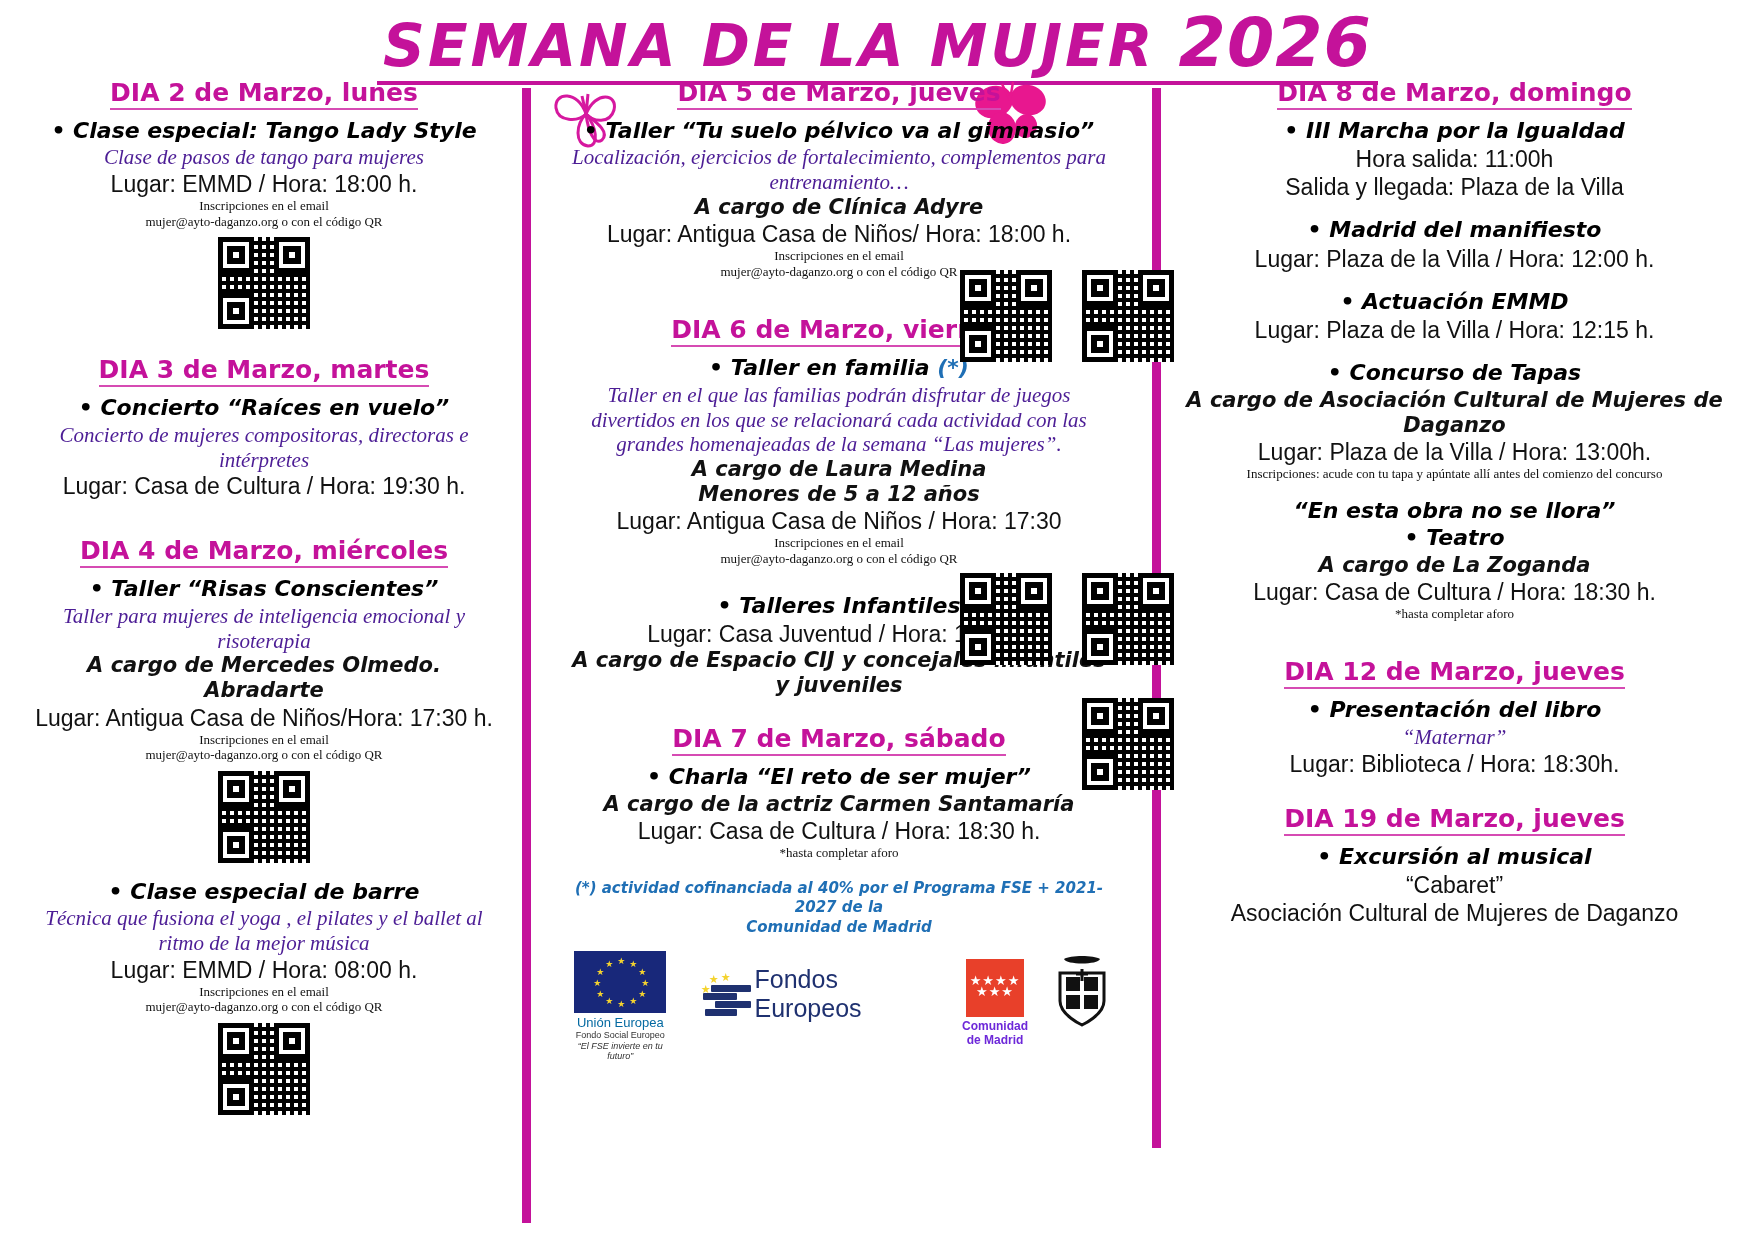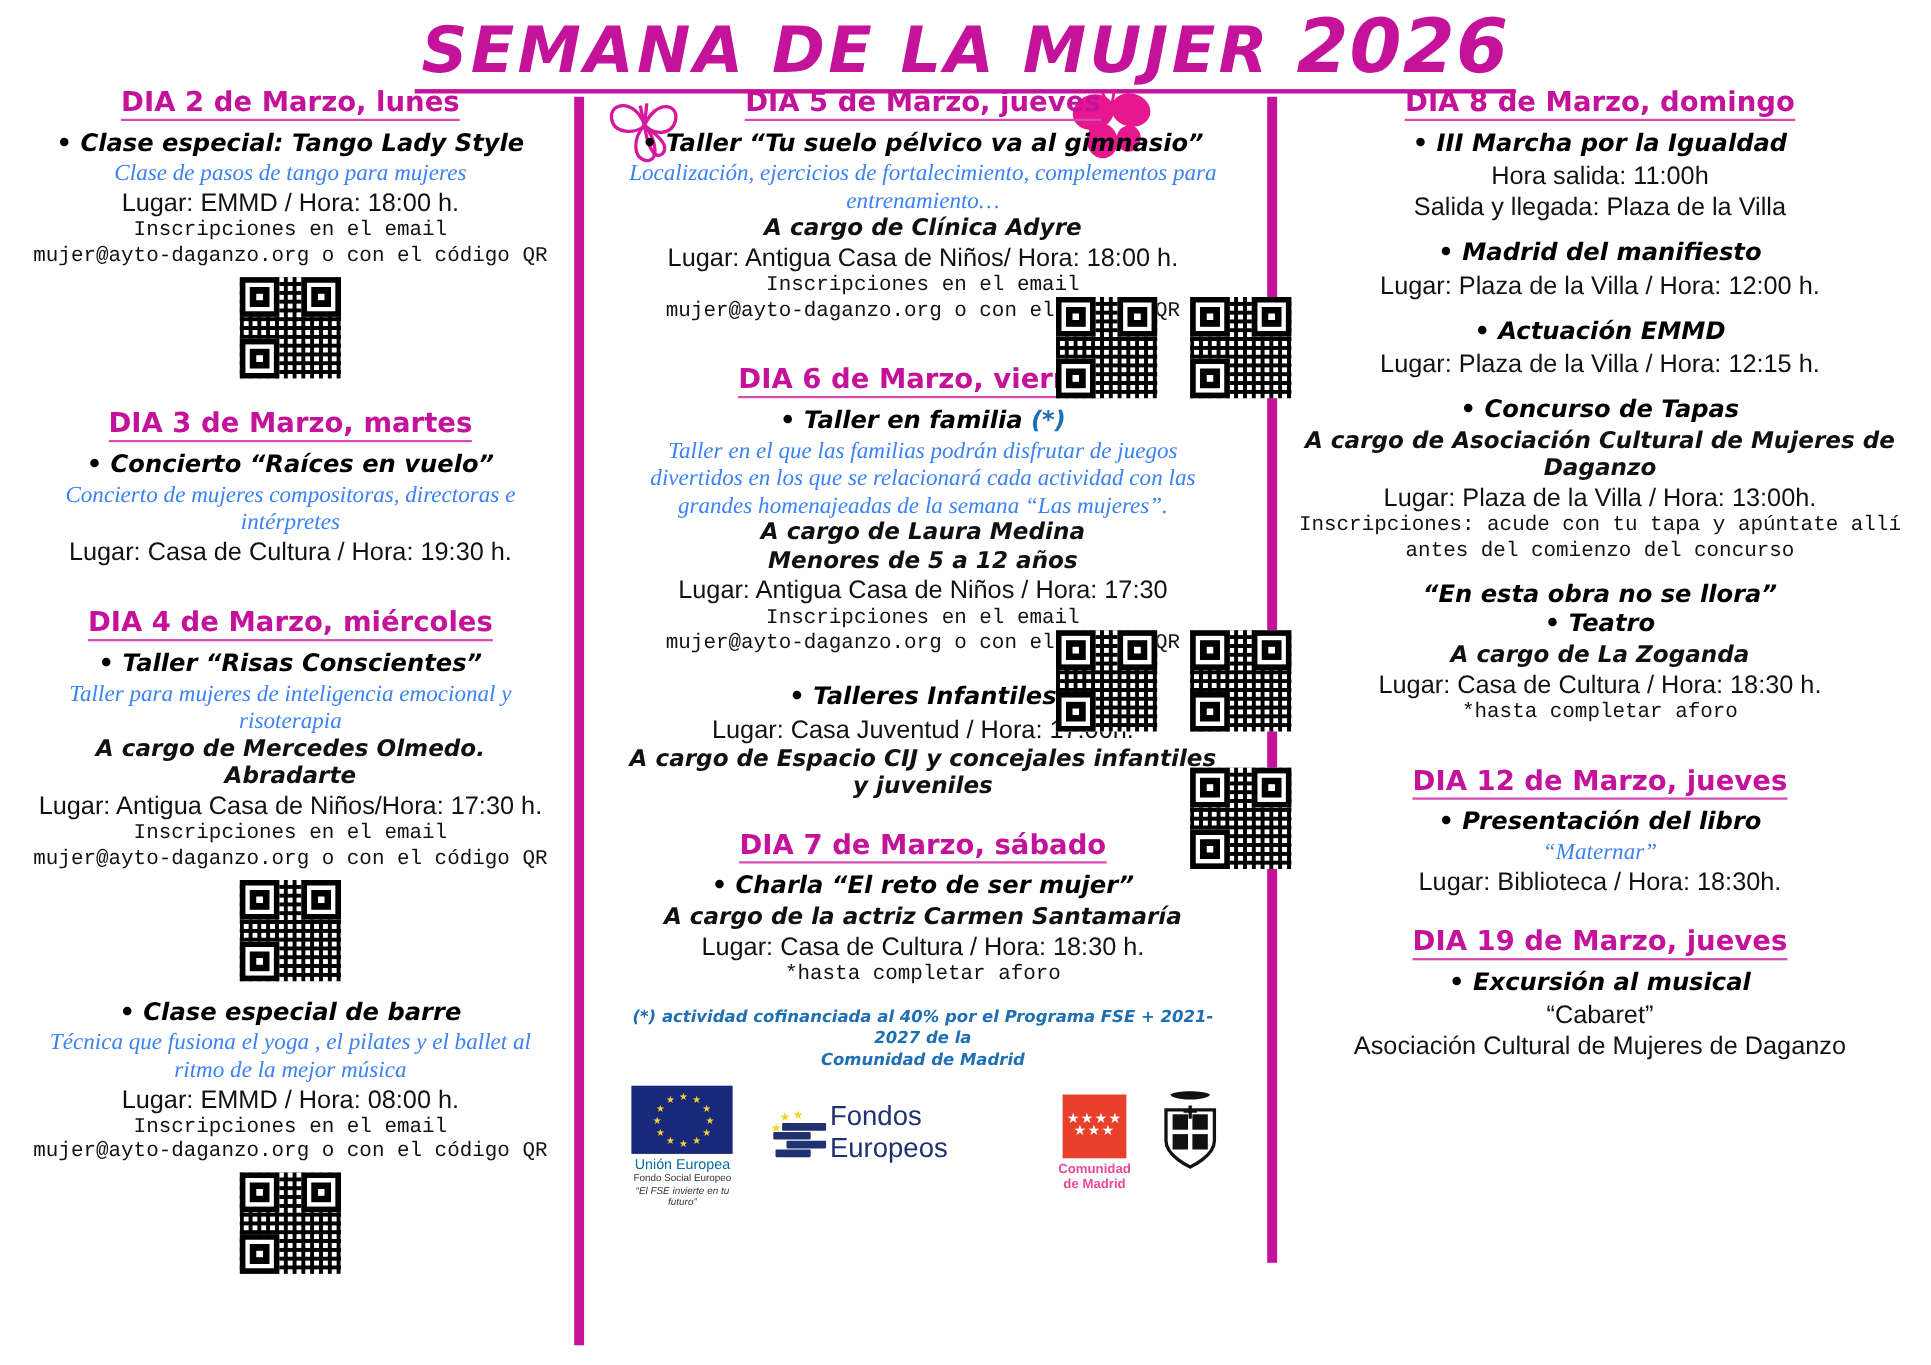--- a/index.html
+++ b/index.html
@@ -70,37 +70,37 @@
     line-height:1.2;
     margin-bottom:1px;
     color:#000;
   }
   .ev-title .star{color:#1F6FB5;font-weight:bold;}
   .desc{
     font-family:"Liberation Serif", serif;
     font-style:italic;
     font-size:21px;
     line-height:1.18;
-    color:#3b82f6;
+    color:#4c1d95;
   }
   .bold-it{
     font-family:"DejaVu Sans", sans-serif;
     font-weight:bold;font-style:italic;
     font-size:21px;
     line-height:1.2;
   }
   .plain{
     font-family:"Liberation Sans", sans-serif;
     font-size:23px;
     line-height:1.22;
     color:#111;
   }
   .small{
-    font-family:Liberation Mono, monospace;
-    font-size:19px;
+    font-family:Liberation Serif, serif;
+    font-size:13px;
     line-height:1.2;
     color:#111;
   }
   .gap-s{height:10px;}
   .gap-m{height:20px;}
   .gap-l{height:30px;}
 
   
   .qr{
     width:92px;height:92px;
@@ -153,21 +153,21 @@
   .eu-sub{font-family:"Liberation Sans",sans-serif;font-size:9px;color:#333;line-height:1.15;}
   .eu-sub i{font-style:italic;}
   .logo-fe{display:flex;align-items:center;gap:8px;padding-top:14px;}
   .fe-mark{position:relative;width:52px;height:46px;}
   .fe-bar{position:absolute;background:#1F3170;height:7px;border-radius:1px;}
   .fe-star{position:absolute;color:#F4D32F;font-size:11px;}
   .fe-text{font-family:"Liberation Sans",sans-serif;font-size:25px;color:#1F3170;}
   .logo-cm{text-align:center;padding-top:8px;}
   .cm-box{width:58px;height:58px;background:#E8402A;margin:0 auto;position:relative;}
   .cm-stars{position:absolute;top:16px;left:0;right:0;color:#fff;font-size:13px;line-height:11px;letter-spacing:1px;}
-  .cm-cap{font-family:"Liberation Sans",sans-serif;font-weight:bold;font-size:12px;color:#ec4899;line-height:1.15;margin-top:3px;}
+  .cm-cap{font-family:"Liberation Sans",sans-serif;font-weight:bold;font-size:12px;color:#6d28d9;line-height:1.15;margin-top:3px;}
   .logo-shield{padding-top:4px;}
 </style>
 </head>
 <body>
 
 <div class="poster">
 
   <div class="title-wrap">
     <div class="title">
       <span>SEMANA DE LA MUJER</span>

